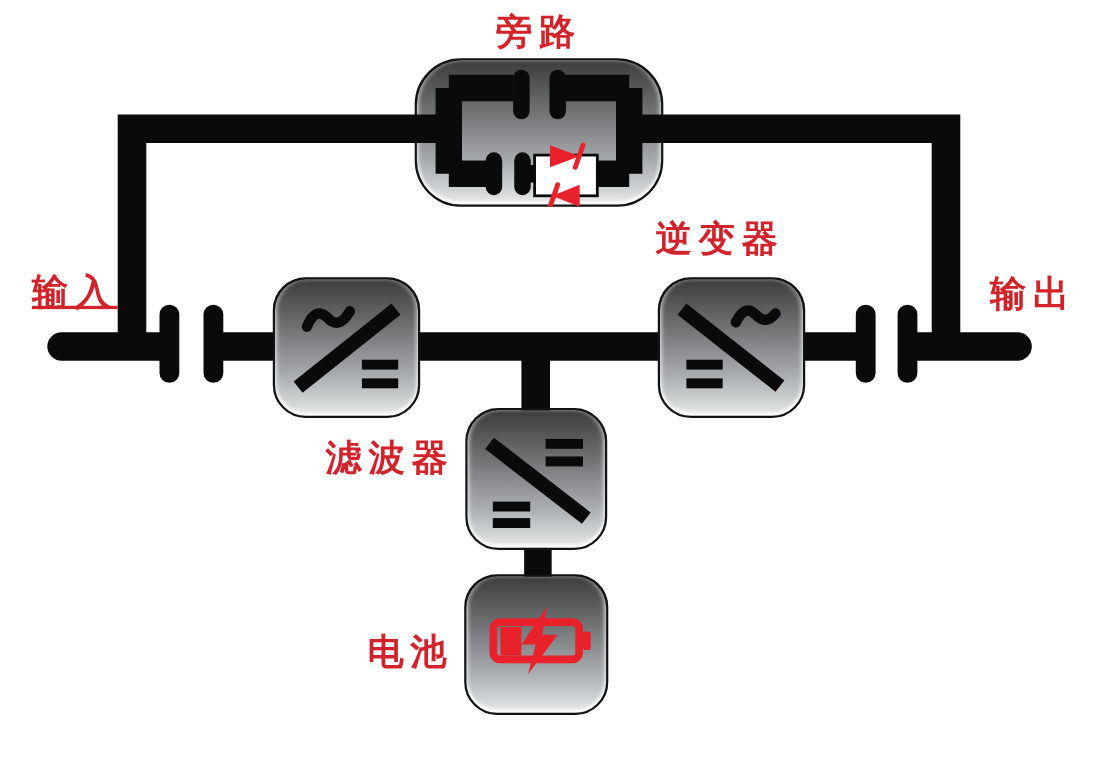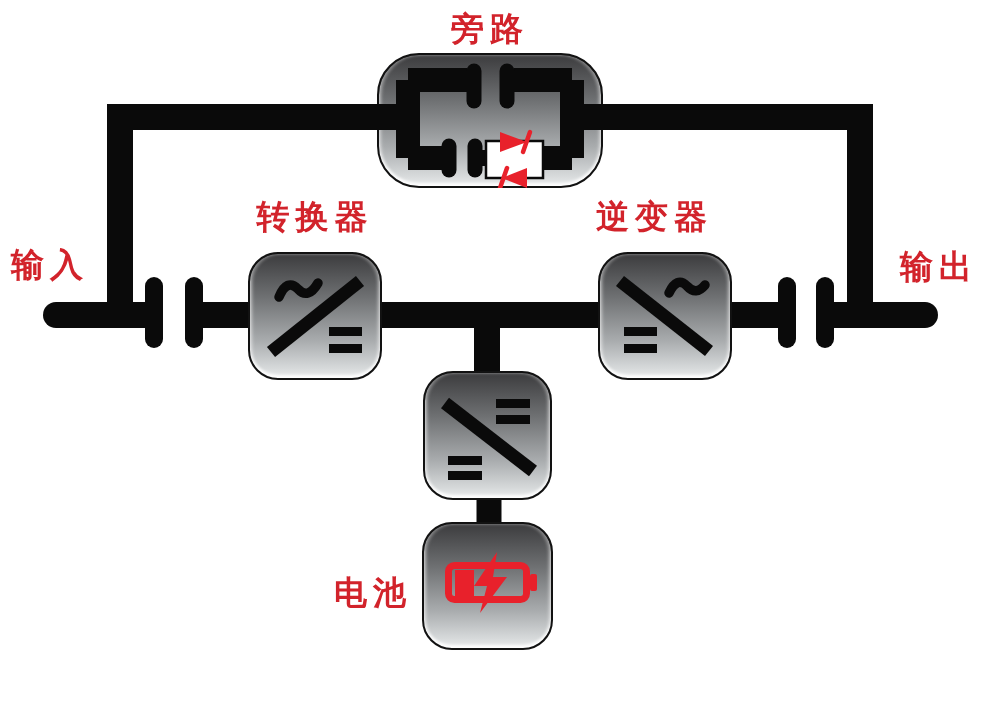--- a/index.html
+++ b/index.html
@@ -23,21 +23,21 @@
   #box-inverter {left:598px;top:252px;width:134px;height:128px;border-radius:30px;}
   #box-filter   {left:423px;top:371px;width:129px;height:129px;border-radius:30px;}
   #box-battery  {left:422px;top:522px;width:131px;height:128px;border-radius:30px;}
   .lbl{
     position:absolute;z-index:3;color:#d2232b;font-weight:bold;
     font-size:33px;letter-spacing:6px;white-space:nowrap;line-height:1.06;
   }
   #lbl-bypass   {left:377px;top:12px;width:226px;text-align:center;}
   #lbl-converter{left:246px;top:200px;width:138px;text-align:center;}
   #lbl-inverter {left:596px;top:200px;width:138px;}
-  #lbl-input    {left:11px;top:248px;}
+  #lbl-input    {left:29px;top:248px;text-decoration:underline;}
   #lbl-output   {left:900px;top:250px;}
   #lbl-filtercharger{left:280px;top:398px;width:133px;text-align:right;line-height:35px;}
   #lbl-battery  {left:334px;top:576px;}
 </style>
 </head>
 <body>
 
 <div class="canvas">
 
   <svg class="layer wires" width="1000" height="703" viewBox="0 0 1000 703">
@@ -124,21 +124,21 @@
   <div class="box" id="box-battery">
     <svg width="131" height="128" viewBox="0 0 131 128">
       <rect x="26.5" y="43.5" width="78" height="34" rx="6" fill="none" stroke="#e8212b" stroke-width="7"></rect>
       <rect x="108" y="52" width="7" height="17" rx="2" fill="#e8212b"></rect>
       <rect x="33" y="48" width="19" height="26" fill="#e8212b"></rect>
       <polygon points="75,30 52,64 65,64 58,91 85,55 71,55" fill="#e8212b"></polygon>
     </svg>
   </div>
 
   <div class="lbl" id="lbl-bypass">旁路</div>
-  <div class="lbl" id="lbl-converter">转换器</div>
   <div class="lbl" id="lbl-inverter">逆变器</div>
   <div class="lbl" id="lbl-input">输入</div>
   <div class="lbl" id="lbl-output">输出</div>
   <div class="lbl" id="lbl-filtercharger">
+    <span style="display:block">滤波器</span>
   </div>
   <div class="lbl" id="lbl-battery">电池</div>
 
 </div>
 
 </body></html>

